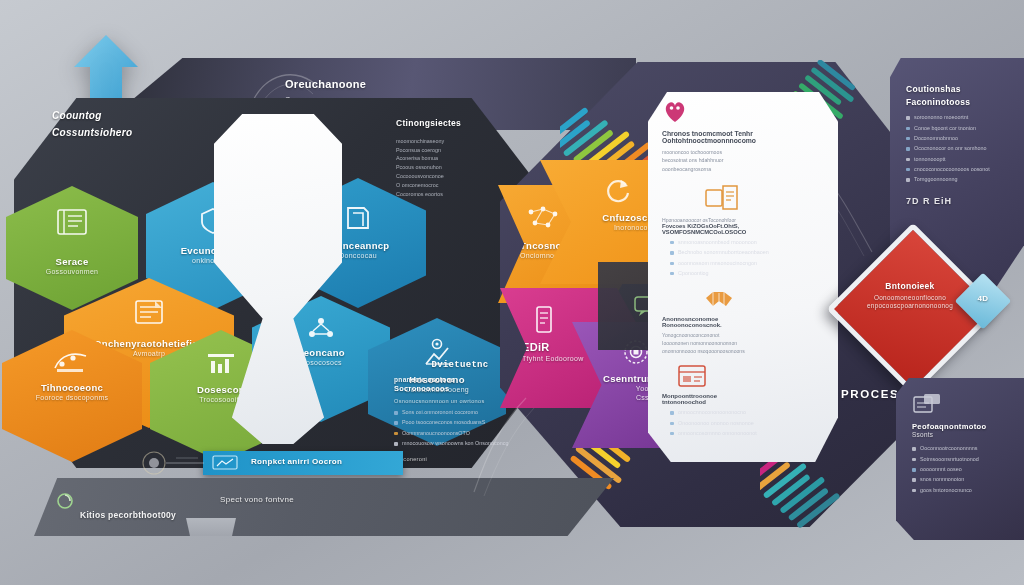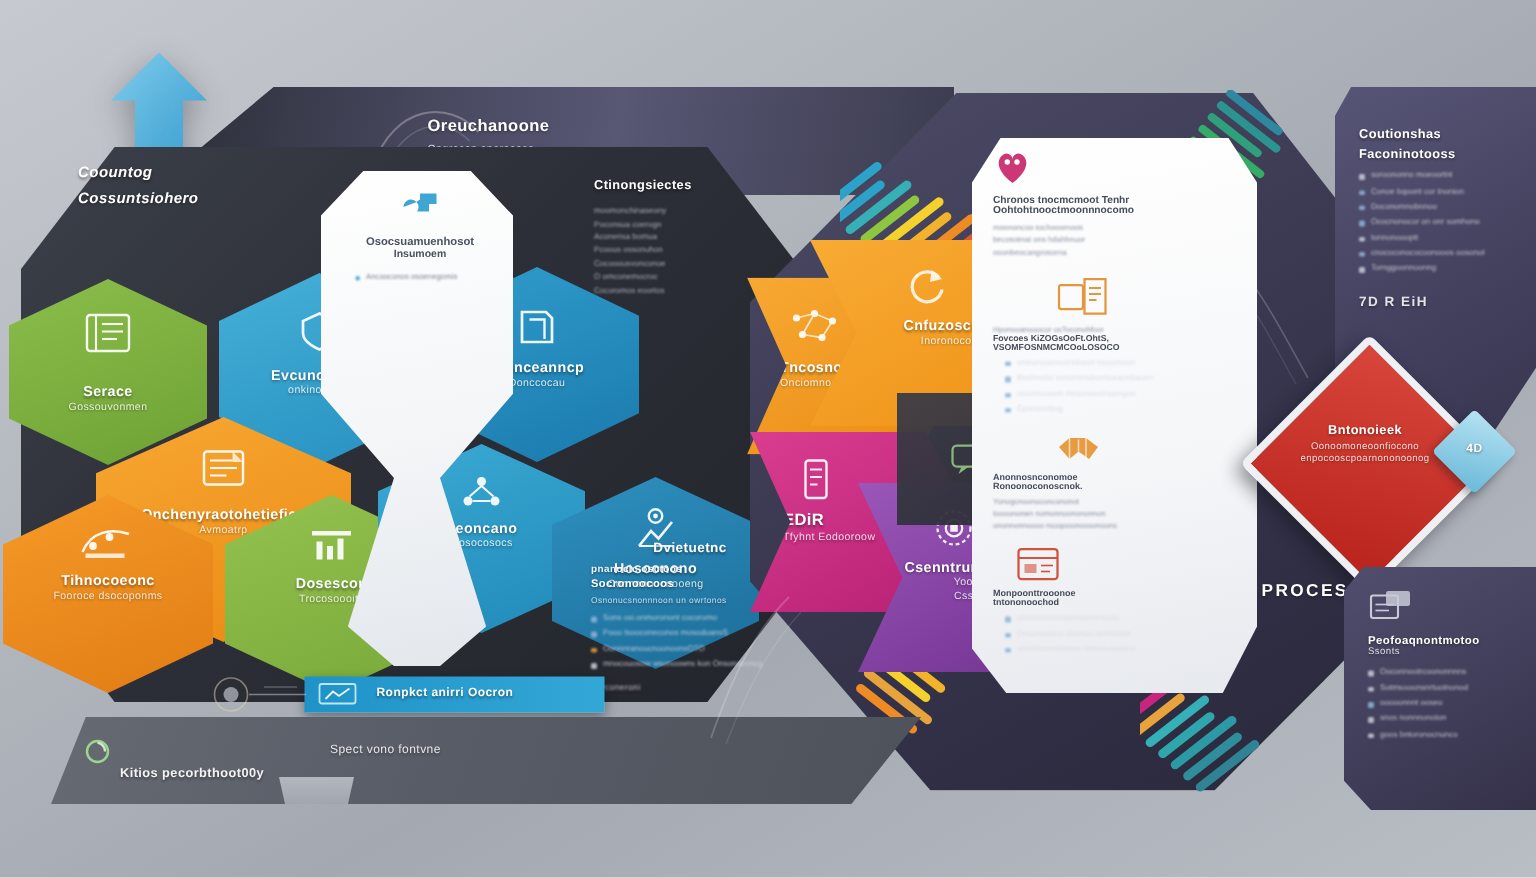--- a/index.html
+++ b/index.html
@@ -198,38 +198,23 @@
     <div class="lbl fx" style="text-align:center;margin-top:4px;">
       <div class="ttl">Hosoonono</div>
       <div class="sub">Oonnonnocnooeng</div>
     </div>
   </div>
 
   <div class="abs shadow-soft" style="left:214px;top:114px;width:128px;height:330px;
               background:linear-gradient(170deg,#ffffff 0%,#f3f5f7 55%,#e3e7ec 100%);
               clip-path:polygon(22% 0%,78% 0%,100% 9%,100% 45%,62% 62%,86% 92%,62% 100%,38% 100%,14% 92%,38% 62%,0% 45%,0% 9%);">
   </div>
-  <div class="abs" style="left:232px;top:124px;width:96px;">
-    <svg class="ico" style="margin:0 auto 6px;width:28px;height:26px;" viewBox="0 0 28 26">
-      <path d="M3 14 a5 5 0 1 1 9 3 L20 17 V12 H25 V5 H14 V9 L11 11" fill="#2f9fd0"></path>
-    </svg>
-    <div class="fx" style="text-align:center;color:#4a5260;">
-      <div style="font-size:7.5px;font-weight:bold;">Osocsuamuenhosot</div>
-      <div style="font-size:7px;font-weight:bold;margin-top:1px;">Insumoem</div>
-    </div>
-    <div class="fxs" style="margin-top:9px;padding-left:12px;">
-      <div style="position:relative;font-size:5.2px;color:#7a8394;line-height:1.5;">
-        <span style="position:absolute;left:-7px;top:1.5px;width:3px;height:3px;background:#53a9d6;border-radius:50%;display:block;"></span>
-        <span>Ancooconos osoenegomis</span>
-      </div>
-    </div>
-  </div>
 
   <div class="abs" style="left:394px;top:360px;width:132px;">
-    <div class="lbl ttl fx" style="font-size:9px;text-align:center;">Dvietuetnc</div>
+    <div class="lbl ttl fx" style="font-size:9px;text-align:center;font-family:Liberation Mono, monospace;">Dvietuetnc</div>
     <div class="lbl fx" style="margin-top:5px;">
       <div style="font-size:6.6px;font-weight:bold;opacity:.9;">pnanocic osctoos</div>
       <div style="font-size:7.4px;font-weight:bold;">Socronoocoos</div>
       <div class="tiny" style="margin-top:3px;">Osnonucsnonnnoon un owrtonos</div>
     </div>
     <ul class="bullets fxs" id="left-bottom-bullets">
         <li>Sons oxi.onmoronont cocoromo</li>
         <li>Pooo tsooconeconos mosoduansS</li>
         <li class="amber">OonnnranoucnoonoonsOTO</li>
         <li class="pale">mnocouosow wsonoowns kon Onsonoconcg</li>

